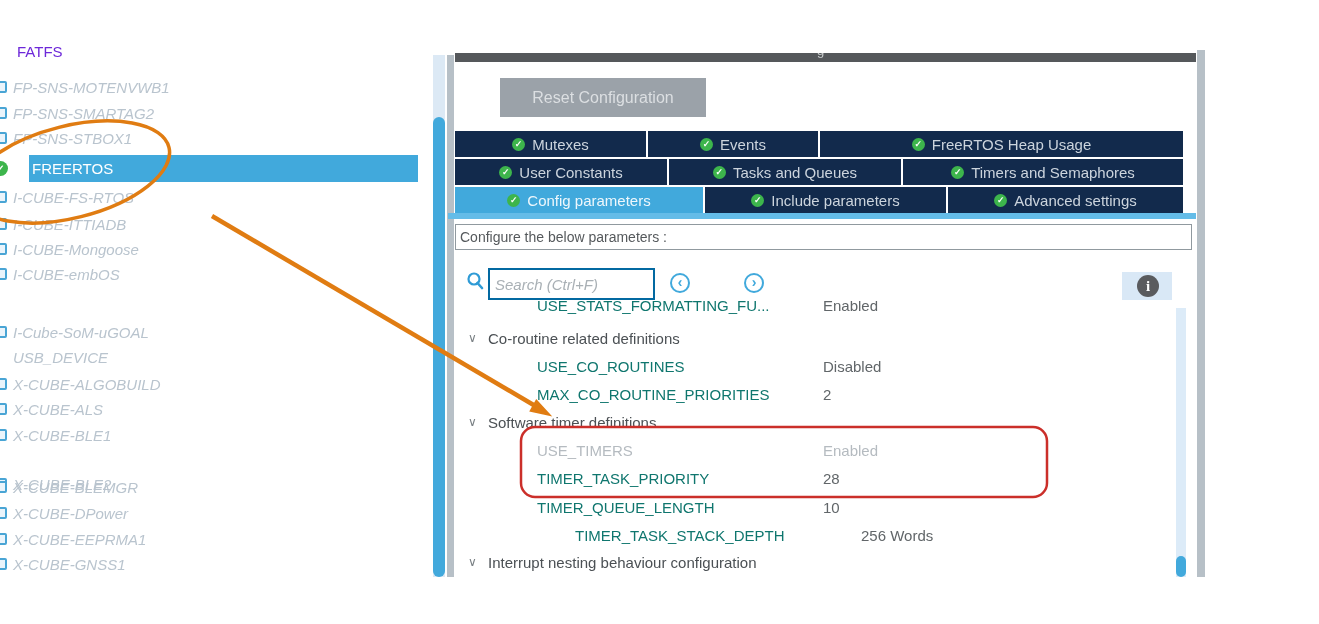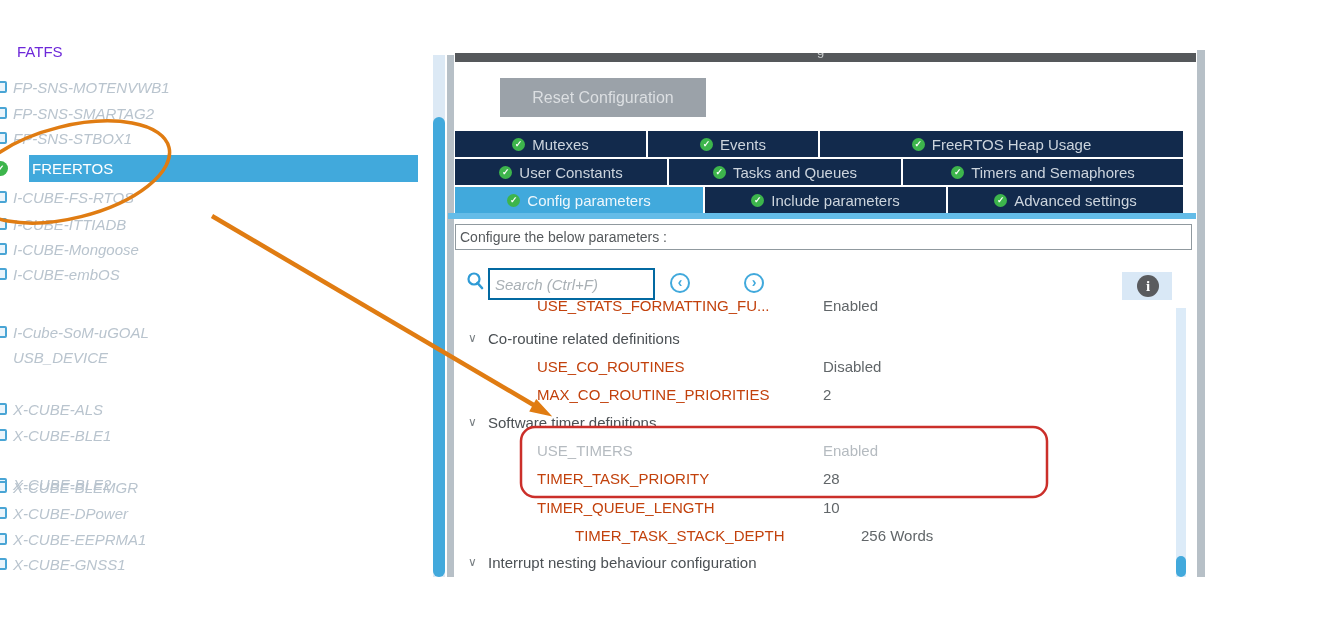--- a/index.html
+++ b/index.html
@@ -38,21 +38,21 @@
   .circbtn{position:absolute;top:273px;width:16px;height:16px;border:2px solid #41a9dc;border-radius:50%;
            color:#41a9dc;font-size:14px;line-height:14px;text-align:center;background:#fff;font-weight:bold;}
   .inforect{position:absolute;left:1122px;top:272px;width:50px;height:28px;background:#d9e8f6;}
   .infocirc{position:absolute;left:15px;top:3px;width:22px;height:22px;border-radius:50%;background:#5a5b5e;
             color:#fff;font-size:15px;font-weight:bold;text-align:center;line-height:22px;font-family:"Liberation Serif",serif;}
   
   .params{position:absolute;left:455px;top:296px;width:731px;height:281px;overflow:hidden;font-size:15px;}
   .prow{position:absolute;left:0;width:731px;height:18px;white-space:nowrap;}
   .grp .chev{position:absolute;left:13px;top:1px;color:#7a8084;font-size:12px;}
   .grp .gname{position:absolute;left:33px;color:#4b5054;}
-  .pname{position:absolute;left:82px;color:#c2410c;}
+  .pname{position:absolute;left:82px;color:#0f766e;}
   .pval{position:absolute;left:368px;color:#616669;}
   .grayed .pname,.grayed .pval{color:#b5bbc0;}
   .clipwrap{position:absolute;overflow:hidden;}
   
   .track-left{left:433px;top:55px;width:12px;height:522px;background:#dce9f5;}
   .thumb-left{left:433px;top:117px;width:12px;height:460px;background:#42a9dc;border-radius:6px;}
   .gray-left{left:447px;top:55px;width:7px;height:522px;background:#b7c0c7;}
   .gray-right{left:1197px;top:50px;width:8px;height:527px;background:#b7c0c7;}
   .track-right{left:1176px;top:308px;width:10px;height:269px;background:#dcebf8;}
   .thumb-right{left:1176px;top:556px;width:10px;height:21px;background:#42a9dc;border-radius:5px;}
@@ -100,20 +100,24 @@
   <div class="si dim" style="top:266px;">
     <span class="sq"></span>
     <span class="lbl">I-CUBE-embOS</span>
   </div>
   <div class="si dim" style="top:324px;">
     <span class="sq"></span>
     <span class="lbl">I-Cube-SoM-uGOAL</span>
   </div>
   <div class="si dim" style="top:349px;">
     <span class="lbl">USB_DEVICE</span>
+  </div>
+  <div class="si dim" style="top:376px;">
+    <span class="sq"></span>
+    <span class="lbl">X-CUBE-ALGOBUILD</span>
   </div>
   <div class="si dim" style="top:401px;">
     <span class="sq"></span>
     <span class="lbl">X-CUBE-ALS</span>
   </div>
   <div class="si dim" style="top:427px;">
     <span class="sq"></span>
     <span class="lbl">X-CUBE-BLE1</span>
   </div>
   <div class="si dim" style="top:452px;margin-top:24px;">

